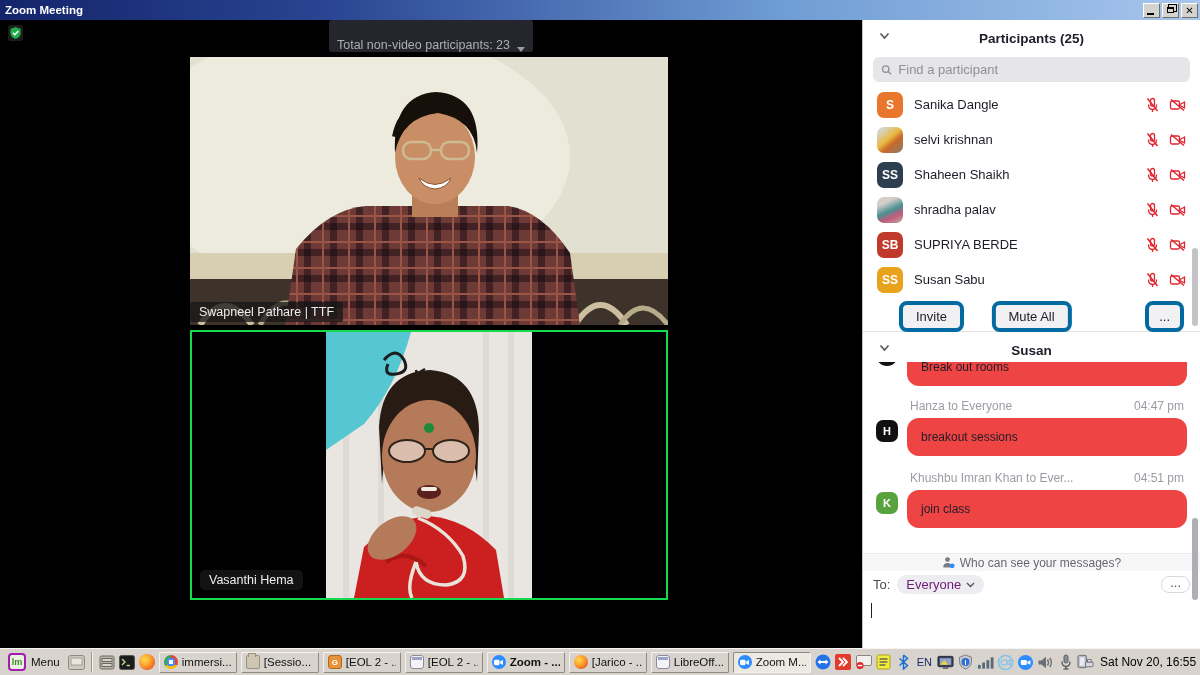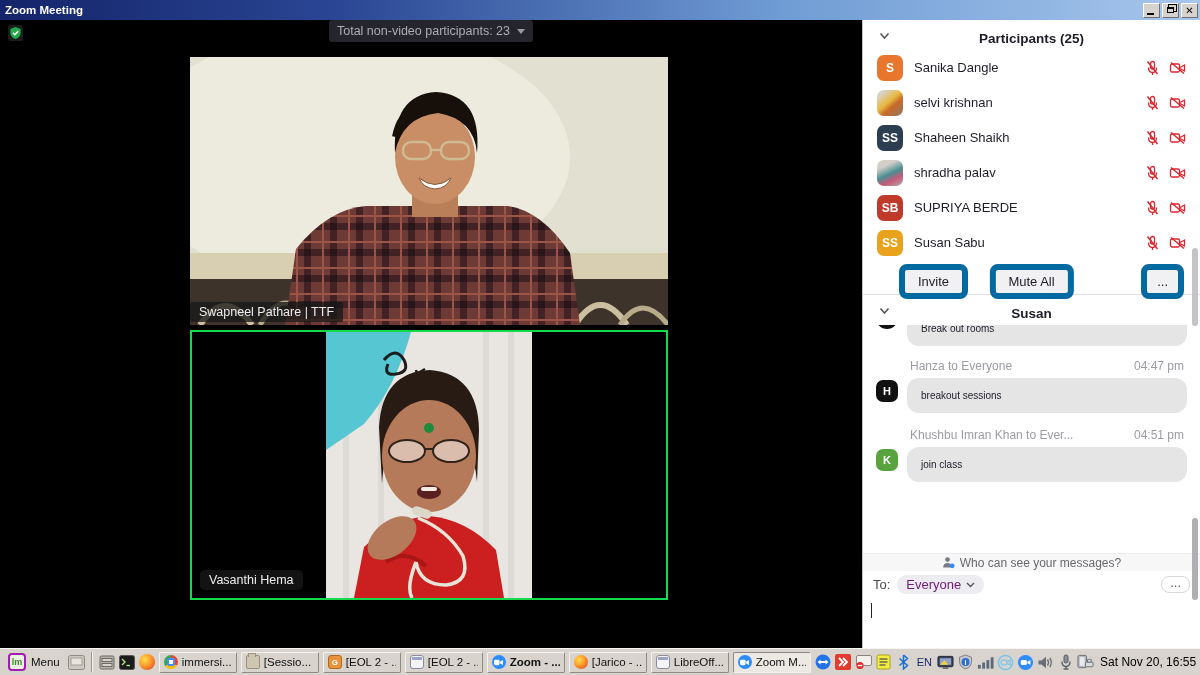--- a/index.html
+++ b/index.html
@@ -19,22 +19,22 @@
   .winbtn .rest-glyph { position:absolute; left:4px; top:3px; width:7px; height:6px;
     border:1px solid #000; border-top-width:2px; background:#d6d3ce; box-shadow:2px -2px 0 -0px #d6d3ce, 2px -2px 0 1px #000; }
   .winbtn .close-glyph { font-weight:bold; font-size:10px; }
 
   
   .main { position:absolute; top:20px; bottom:27px; left:0; right:0; display:flex; }
   .stage { flex:1; position:relative; background:#000; overflow:hidden; }
 
   .shield { position:absolute; top:5px; left:8px; width:15px; height:16px; }
   .nv-badge { position:absolute; top:0; left:50%; transform:translateX(-50%);
-    height:22px; background:#25252d; border-radius:3px; color:#adadb5; font-size:12.5px;
-    display:flex; align-items:center; gap:7px; padding:0 8px; white-space:nowrap; }
+    height:32px; background:#25252d; border-radius:3px; color:#adadb5; font-size:12.5px;
+    display:flex; align-items:flex-end; gap:7px; padding:0 8px; white-space:nowrap; }
   .caret-dn { width:0; height:0; border-left:4px solid transparent; border-right:4px solid transparent;
     border-top:5px solid #9a9aa2; }
 
   .tile1 { position:absolute; left:190px; top:37px; width:478px; height:268px; background:#e6e5d6; overflow:hidden; }
   .tile2 { position:absolute; left:190px; top:310px; width:478px; height:270px; background:#000;
     border:2px solid #17d94e; overflow:hidden; }
   .tile2-inner { position:absolute; left:50%; transform:translateX(-50%); top:0; height:100%; width:206px; }
   .tile svg, .tile2-inner svg { display:block; width:100%; height:100%; }
   .name-tag { position:absolute; left:0; bottom:3px; background:rgba(24,24,24,0.78); color:#ededed;
     font-size:12.5px; padding:3px 9px; border-radius:2px; white-space:nowrap; }
@@ -54,36 +54,36 @@
 
   .p-row { height:35px; display:flex; align-items:center; padding:0 14px; gap:11px; flex:none; }
   .avatar { width:26px; height:26px; border-radius:7px; color:#fff; font-weight:bold; font-size:12px;
     display:flex; align-items:center; justify-content:center; flex:none; }
   .avatar.photo1 { background:linear-gradient(140deg,#d8d3c8 15%,#e8b93f 45%,#c96a2a 62%,#8a7a66 100%); }
   .avatar.photo2 { background:linear-gradient(155deg,#d3cec8 25%,#4a8f92 52%,#c55a7a 72%,#b3aba2 100%); }
   .p-name { flex:1; font-size:13px; white-space:nowrap; overflow:hidden; }
   .p-icons { display:flex; gap:9px; align-items:center; }
 
   .btn-row { position:relative; height:34px; flex:none; }
-  .pbtn { position:absolute; top:4px; background:#f1f1f3; border:6px solid #0369a1; border-radius:8px;
+  .pbtn { position:absolute; top:4px; background:#f1f1f3; border:4px solid #0369a1; border-radius:8px;
     padding:4px 13px; font-size:13px; color:#1d1d28; line-height:15px; }
   .pbtn.invite { left:36px; }
   .pbtn.muteall { left:50%; transform:translateX(-50%); }
   .pbtn.pmore { right:16px; padding:4px 10px; }
 
   .divider { border-top:1px solid #e3e3e6; flex:none; }
 
   .chat-msgs { flex:1; overflow:hidden; padding:0 13px; }
   .msg { display:flex; gap:9px; }
   .avatar2 { width:22px; height:22px; border-radius:7px; color:#fff; font-weight:bold; font-size:11px;
     display:flex; align-items:center; justify-content:center; flex:none; }
   .msg-body { flex:1; min-width:0; }
   .msg-head { display:flex; font-size:12px; color:#9b9ba3; padding:0 3px 5px; }
   .msg-head .sender { flex:1; white-space:nowrap; overflow:hidden; }
-  .bubble { background:#e5e5e5; border-radius:12px; padding:12px 14px; font-size:10px; color:#1d1d28; }
+  .bubble { background:#ef4444; border-radius:12px; padding:12px 14px; font-size:12px; color:#1d1d28; }
 
   .privacy { height:18px; background:#f7f7f8; border-top:1px solid #ececee; display:flex;
     align-items:center; justify-content:center; gap:5px; font-size:12px; color:#68686f; flex:none; }
   .to-row { height:27px; display:flex; align-items:center; padding:0 10px; gap:7px;
     font-size:13px; color:#4a4a52; flex:none; }
   .to-pill { background:#ececf1; border-radius:10px; padding:2px 9px; color:#701a75;
     display:flex; align-items:center; gap:5px; }
   .more-btn { margin-left:auto; border:1px solid #d9d9dd; border-radius:8px; padding:0px 8px 3px;
     color:#55555c; font-size:13px; line-height:12px; }
   .input-area { height:50px; position:relative; flex:none; }
@@ -230,20 +230,27 @@
 
   <div class="panel">
 
     <div class="sec-header">
       <svg class="sec-chevron" width="11" height="8" viewBox="0 0 11 8">
         <polyline points="1.5,1.5 5.5,6 9.5,1.5" fill="none" stroke="#55555c" stroke-width="1.6"></polyline>
       </svg>
       <span>Participants (25)</span>
     </div>
 
+    <div class="search-wrap">
+      <svg width="12" height="12" viewBox="0 0 12 12">
+        <circle cx="5" cy="5" r="3.4" fill="none" stroke="#8f8f98" stroke-width="1.4"></circle>
+        <line x1="7.6" y1="7.6" x2="10.6" y2="10.6" stroke="#8f8f98" stroke-width="1.4"></line>
+      </svg>
+      <input readonly="" placeholder="Find a participant" style="">
+    </div>
 
     <div>
       <div class="p-row">
         <div class="avatar" style="background: rgb(232, 118, 44);">S</div>
         <span class="p-name">Sanika Dangle</span>
         <span class="p-icons">
           <svg width="15" height="16" viewBox="0 0 15 16">
               <rect x="5.5" y="1.5" width="4" height="7.5" rx="2" fill="none" stroke="#e0252e" stroke-width="1.3"></rect>
               <path d="M3.5 7.5 q0 5 4 5 q4 0 4 -5" fill="none" stroke="#e0252e" stroke-width="1.3"></path>
               <line x1="7.5" y1="12.5" x2="7.5" y2="15" stroke="#e0252e" stroke-width="1.3"></line>

